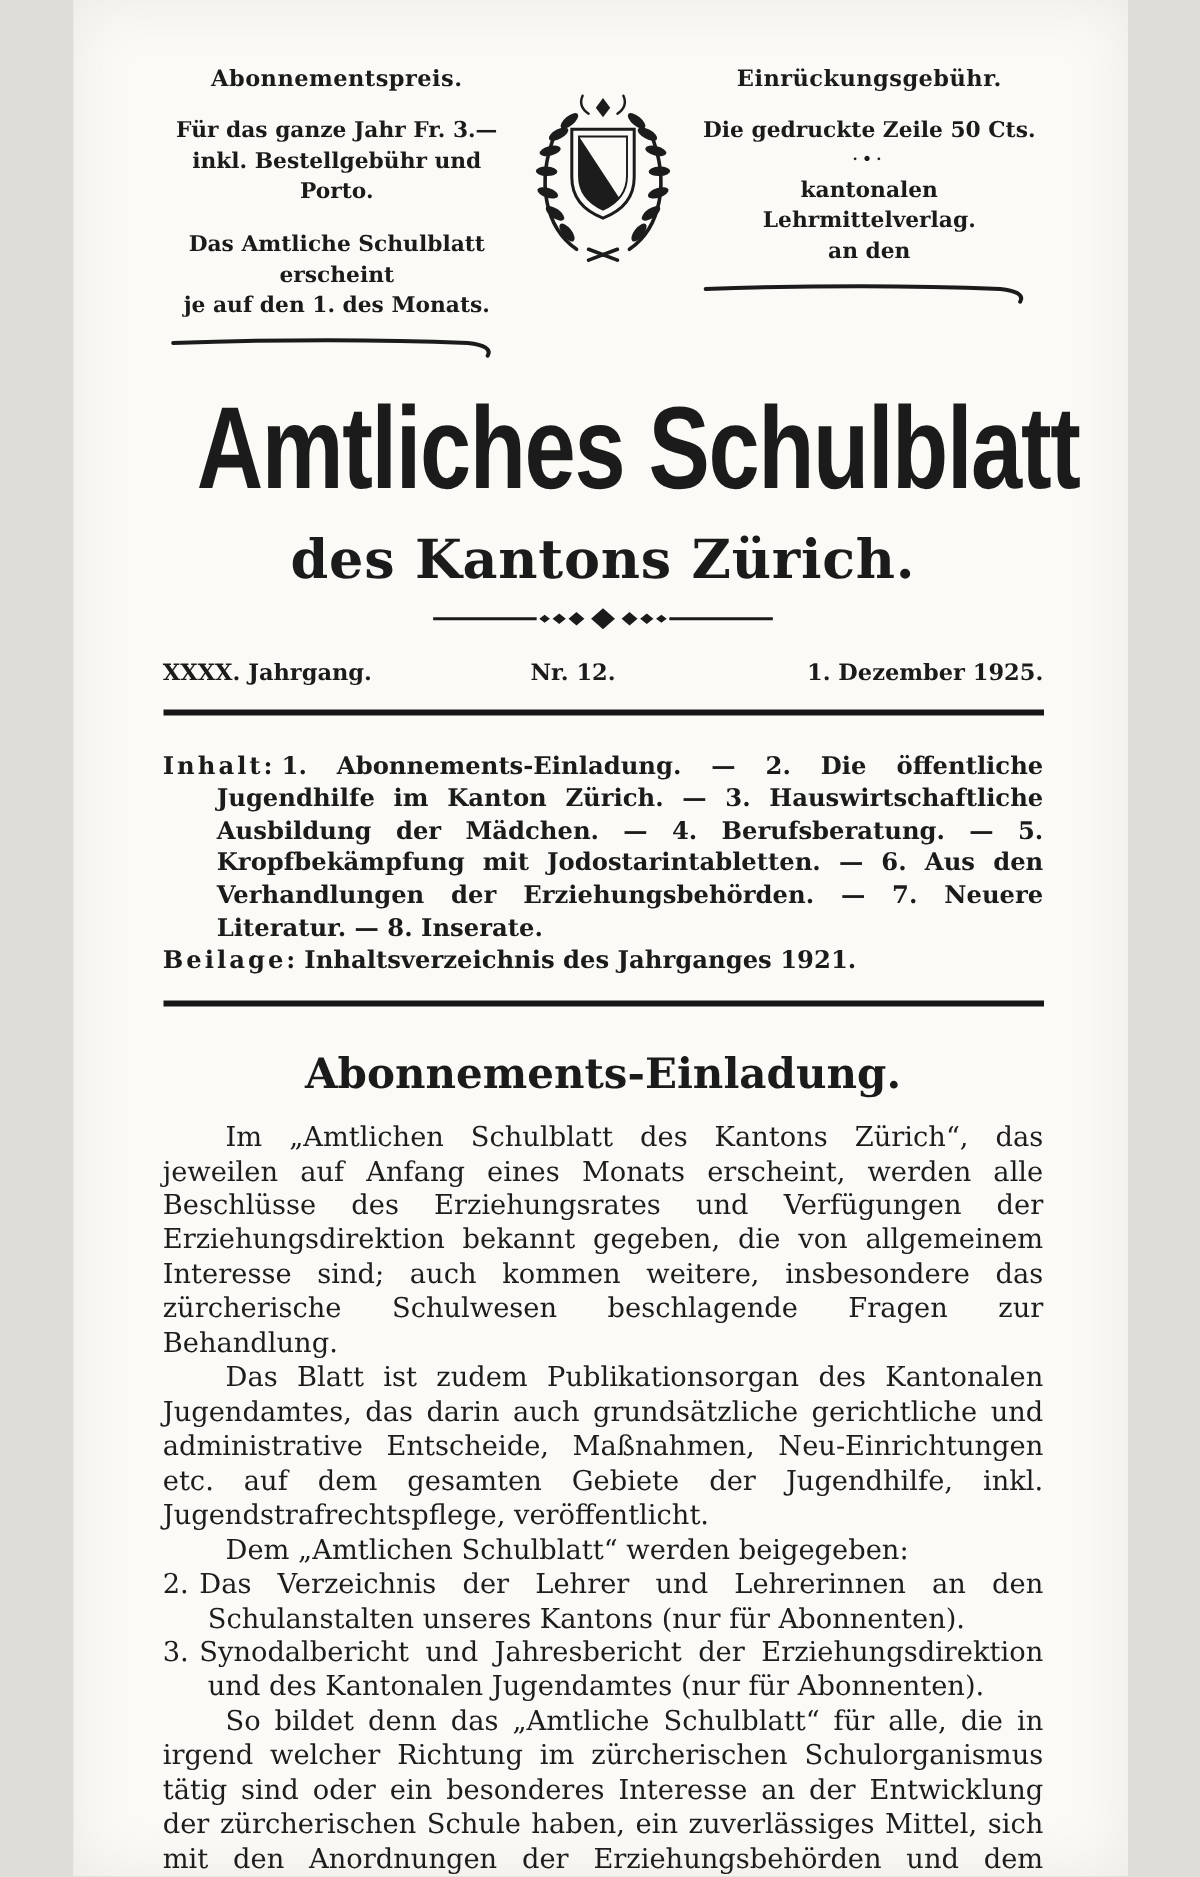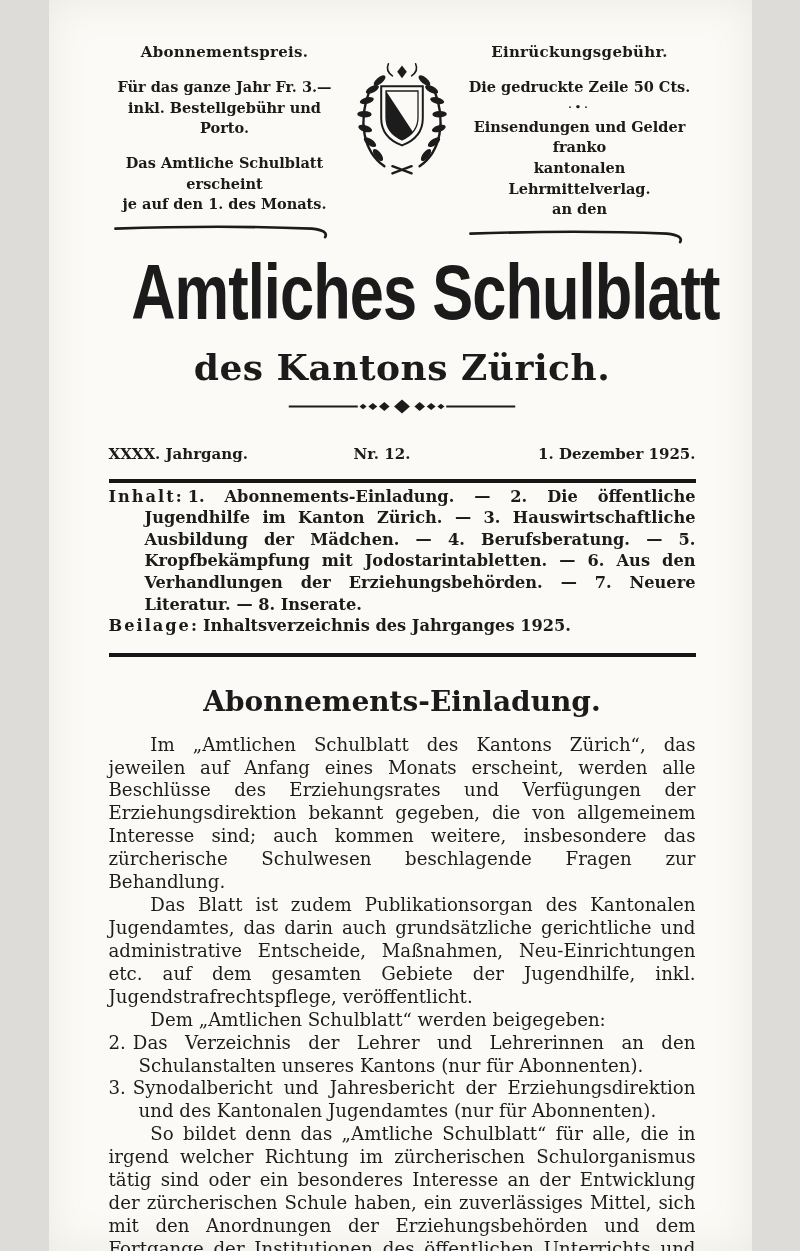--- a/index.html
+++ b/index.html
@@ -50,21 +50,21 @@
   .swash { display: block; margin: 8px auto 0 auto; }
 
   .emblem {
     width: 150px;
     display: flex;
     justify-content: center;
     padding-top: 14px;
   }
 
   
-  .title-block { text-align: center; margin-top: 11px; }
+  .title-block { text-align: center; margin-top: 22px; }
   .main-title {
     display: inline-block;
     font-family: "Liberation Sans", sans-serif;
     font-weight: bold;
     font-size: 66px;
     line-height: 74px;
     letter-spacing: -1px;
     transform: scale(0.93, 1.18);
     transform-origin: 50% 55%;
     margin: 0;
@@ -82,32 +82,32 @@
   
   .issue-line {
     display: flex;
     align-items: baseline;
     font-weight: bold;
     font-size: 15px;
     margin-top: 14px;
   }
   .issue-line .vol   { flex: 1; text-align: left; }
   .issue-line .num   { flex: 0 0 auto; text-align: center; padding-right: 40px; }
-  .issue-line .date  { flex: 1; text-align: right; margin-top: 12px; }
+  .issue-line .date  { flex: 1; text-align: right; }
 
   .rule {
     border: 0;
     border-top: 4px solid #161616;
     margin: 16px 0 0 0;
     height: 0;
   }
 
   
   .toc {
-    margin: 3px 0 13px 0;
+    margin: 23px 0 13px 0;
     font-weight: bold;
     font-size: 16.2px;
     line-height: 1.33;
   }
   .toc-entry {
     margin: 0;
     text-align: justify;
     padding-left: 36px;
     text-indent: -36px;
   }
@@ -193,21 +193,20 @@
         <path d="M44,40 L96,40 L96,80 Q96,104 70,114 Q44,104 44,80 Z" fill="#fbfaf6" stroke="#1c1c1c" stroke-width="2.5"></path>
         <path d="M50,46 L90,46 L90,79 Q90,98 70,107 Q50,98 50,79 Z" fill="#fbfaf6" stroke="#1c1c1c" stroke-width="1.6"></path>
         <path clip-path="url(#shieldClip)" d="M50,46 L90,107 L50,107 Z" fill="#1c1c1c"></path>
       </svg>
     </div>
 
     <div class="mast-col">
       <div class="mast-heading">Einrückungsgebühr.</div>
       <p class="mast-line">Die gedruckte Zeile 50 Cts.</p>
       <div class="mast-sep">·•·</div>
-      <p class="mast-line">Einsendungen und Gelder franko</p>
       <p class="mast-line">kantonalen Lehrmittelverlag.</p>
       <p class="mast-line">an den</p>
       <svg class="swash" width="232" height="17" viewBox="0 0 240 18">
         <path d="M4,6 Q118,2 212,6 Q230,8 226,15" stroke="#1b1b1b" stroke-width="2.8" fill="none" stroke-linecap="round"></path>
       </svg>
     </div>
   </header>
 
   <div class="title-block">
     <h1 class="main-title">Amtliches Schulblatt</h1>
@@ -231,21 +230,21 @@
   <div class="issue-line">
     <span class="vol">XXXX. Jahrgang.</span>
     <span class="num">Nr. 12.</span>
     <span class="date">1. Dezember 1925.</span>
   </div>
 
   <div class="rule"></div>
 
   <div class="toc">
     <p class="toc-entry"><span class="toc-label">Inhalt:</span><span>1. Abonnements-Einladung. — 2. Die öffentliche Jugendhilfe im Kanton Zürich. — 3. Hauswirtschaftliche Ausbildung der Mädchen. — 4. Berufsberatung. — 5. Kropfbekämpfung mit Jodostarintabletten. — 6. Aus den Verhandlungen der Erziehungsbehörden. — 7. Neuere Literatur. — 8. Inserate.</span></p>
-    <p class="toc-entry"><span class="toc-label">Beilage:</span><span>Inhaltsverzeichnis des Jahrganges 1925.</span></p>
+    <p class="toc-entry"><span class="toc-label">Beilage:</span><span>Inhaltsverzeichnis des Jahrganges 1921.</span></p>
   </div>
 
   <div class="rule"></div>
 
   <article>
     <h3 class="article-heading">Abonnements-Einladung.</h3>
     <div class="body-copy">
       <p class="para">Im „Amtlichen Schulblatt des Kantons Zürich“, das jeweilen auf Anfang eines Monats erscheint, werden alle Beschlüsse des Erziehungsrates und Verfügungen der Erziehungsdirektion bekannt gegeben, die von allgemeinem Interesse sind; auch kommen weitere, insbesondere das zürcherische Schulwesen beschlagende Fragen zur Behandlung.</p>
       <p class="para">Das Blatt ist zudem Publikationsorgan des Kantonalen Jugendamtes, das darin auch grundsätzliche gerichtliche und administrative Entscheide, Maßnahmen, Neu-Einrichtungen etc. auf dem gesamten Gebiete der Jugendhilfe, inkl. Jugendstrafrechtspflege, veröffentlicht.</p>
       <p class="para">Dem „Amtlichen Schulblatt“ werden beigegeben:</p>

